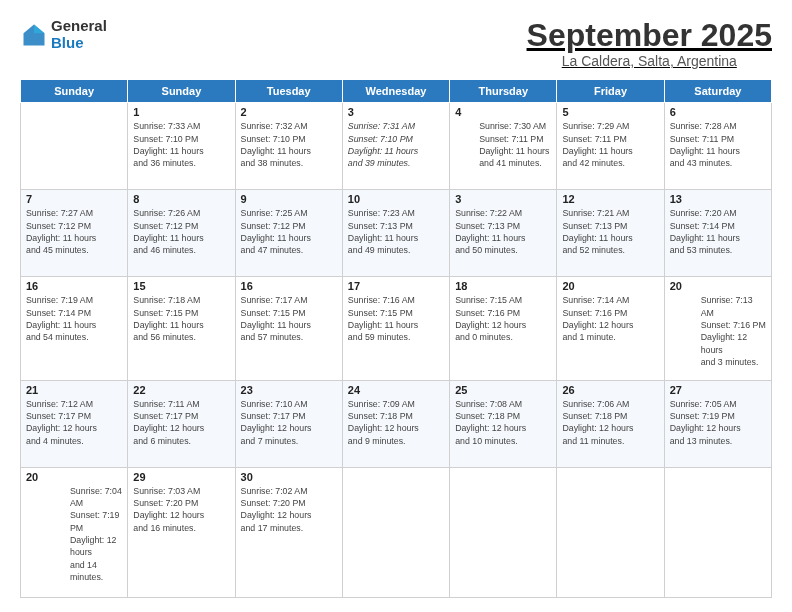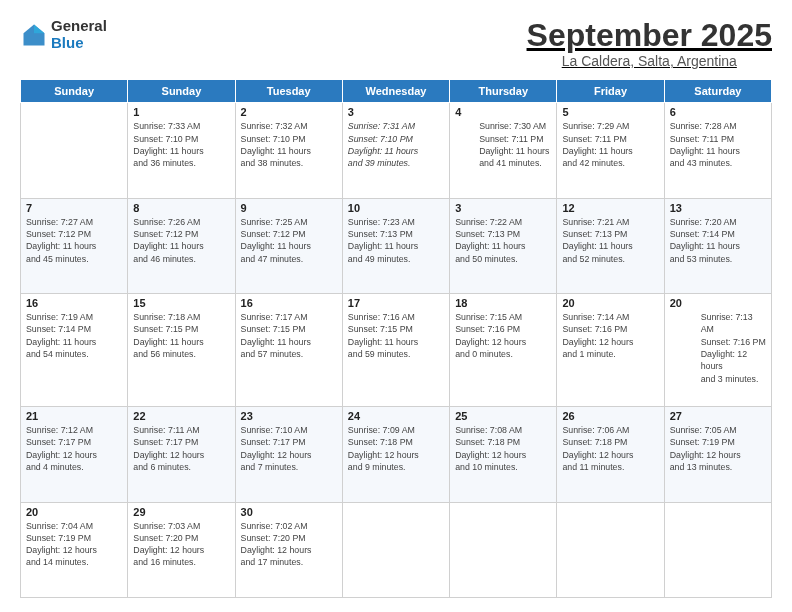--- a/index.html
+++ b/index.html
@@ -337,21 +337,21 @@
             <span class="day-num">27</span>
             <div class="day-info" style="white-space: pre-line;">Sunrise: 7:05 AM
 Sunset: 7:19 PM
 Daylight: 12 hours
 and 13 minutes.</div>
           </td>
         </tr>
         <tr>
           <td>
             <span class="day-num">20</span>
-            <div class="day-info" style="white-space: pre-line;">Sunrise: 7:04 AM
+            <div class="day-info" style="white-space: pre-line; margin-left: 44px;">Sunrise: 7:04 AM
 Sunset: 7:19 PM
 Daylight: 12 hours
 and 14 minutes.</div>
           </td>
           <td>
             <span class="day-num">29</span>
             <div class="day-info" style="white-space: pre-line;">Sunrise: 7:03 AM
 Sunset: 7:20 PM
 Daylight: 12 hours
 and 16 minutes.</div>

